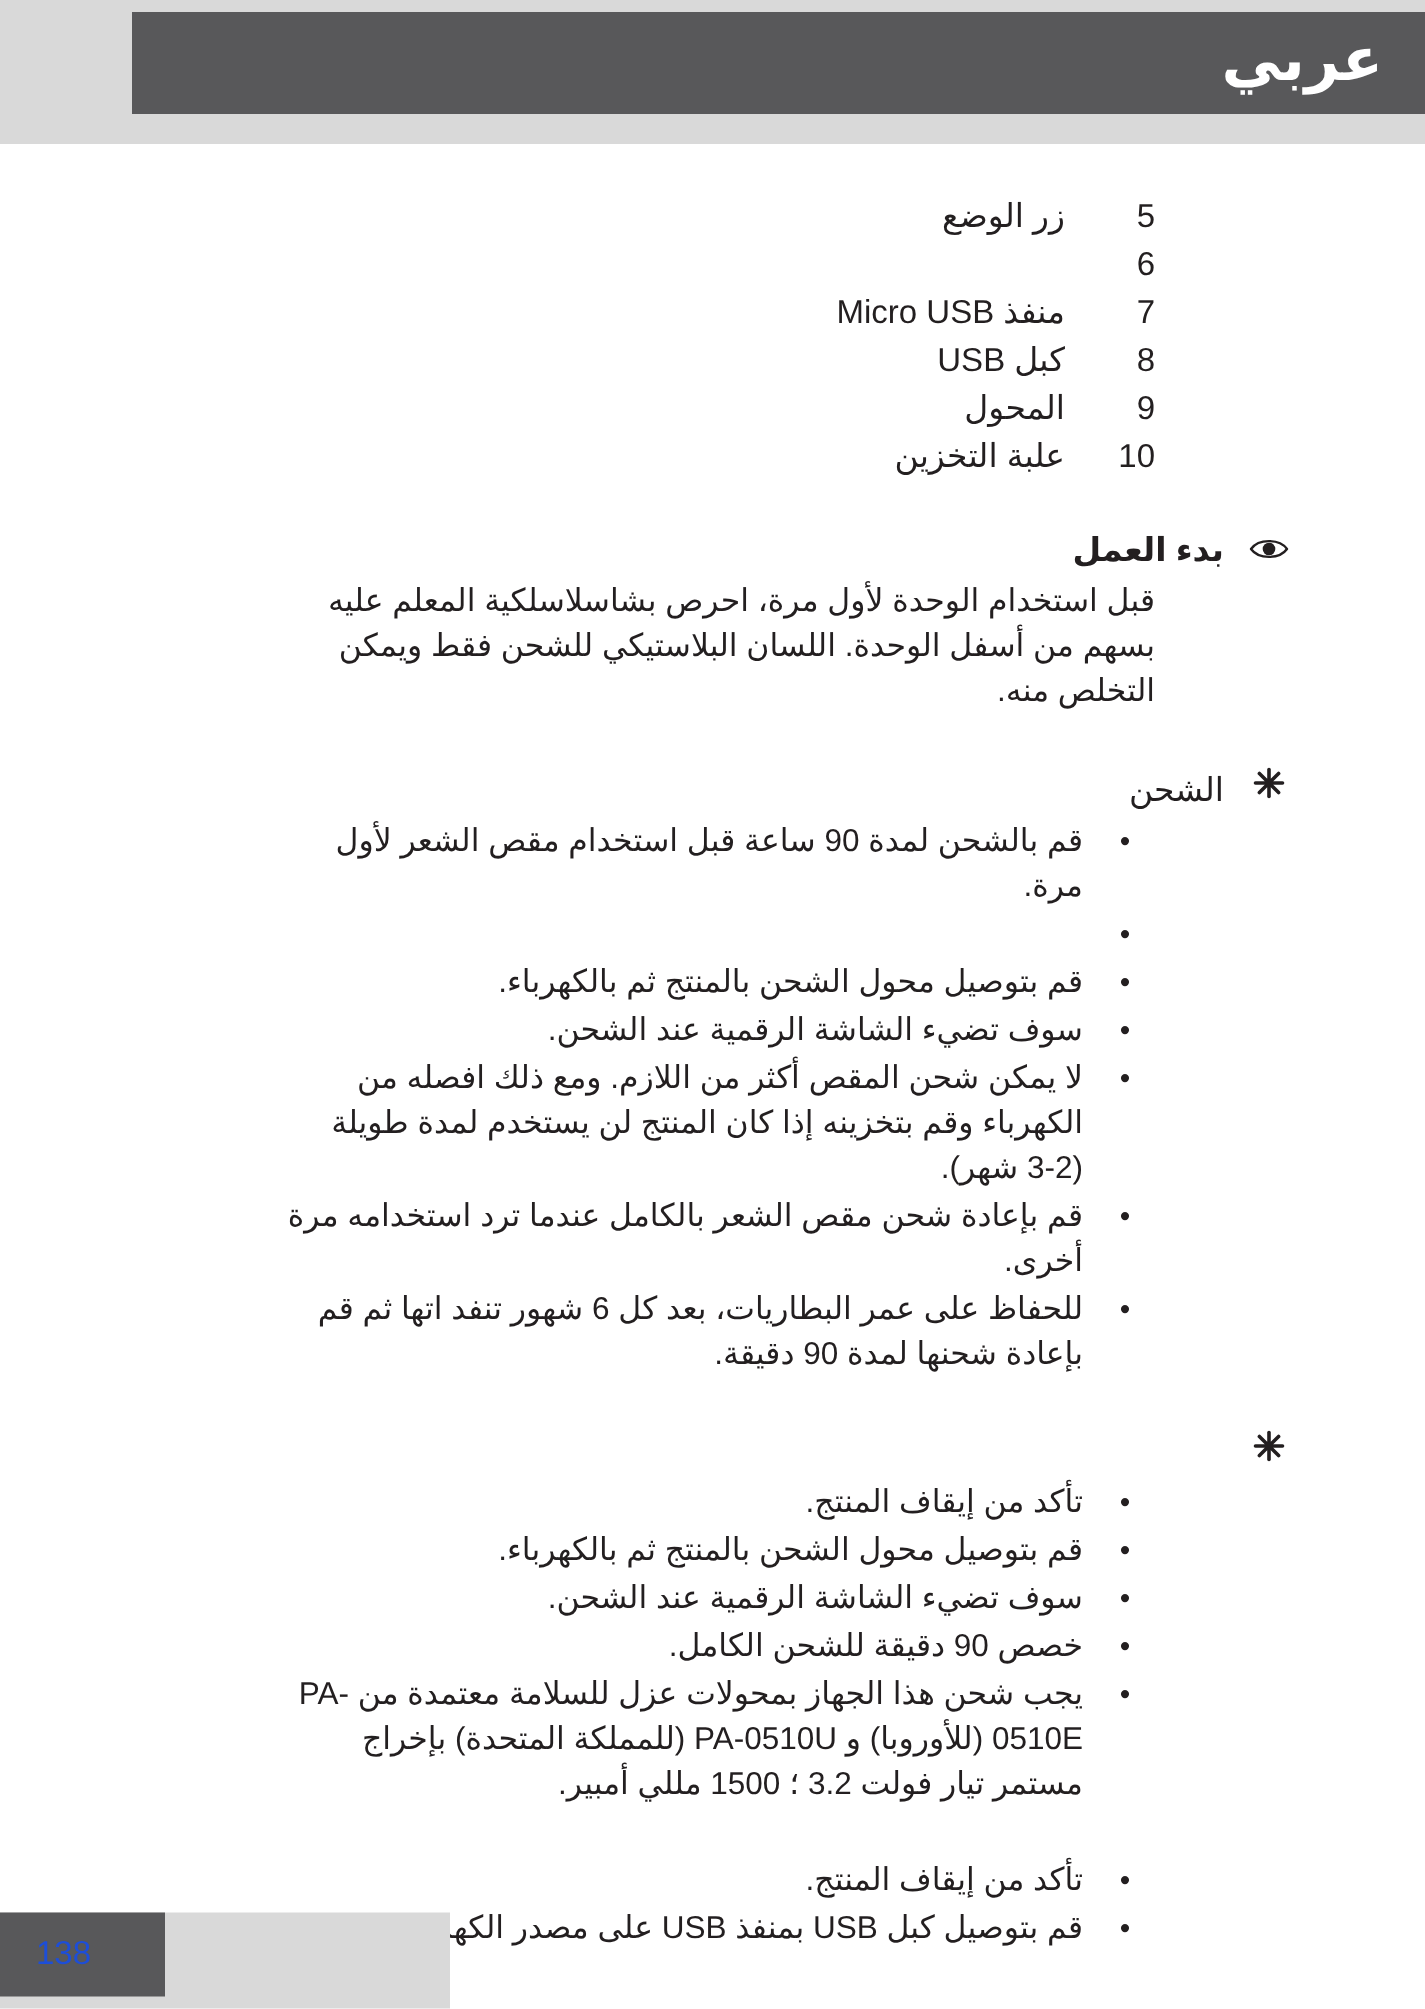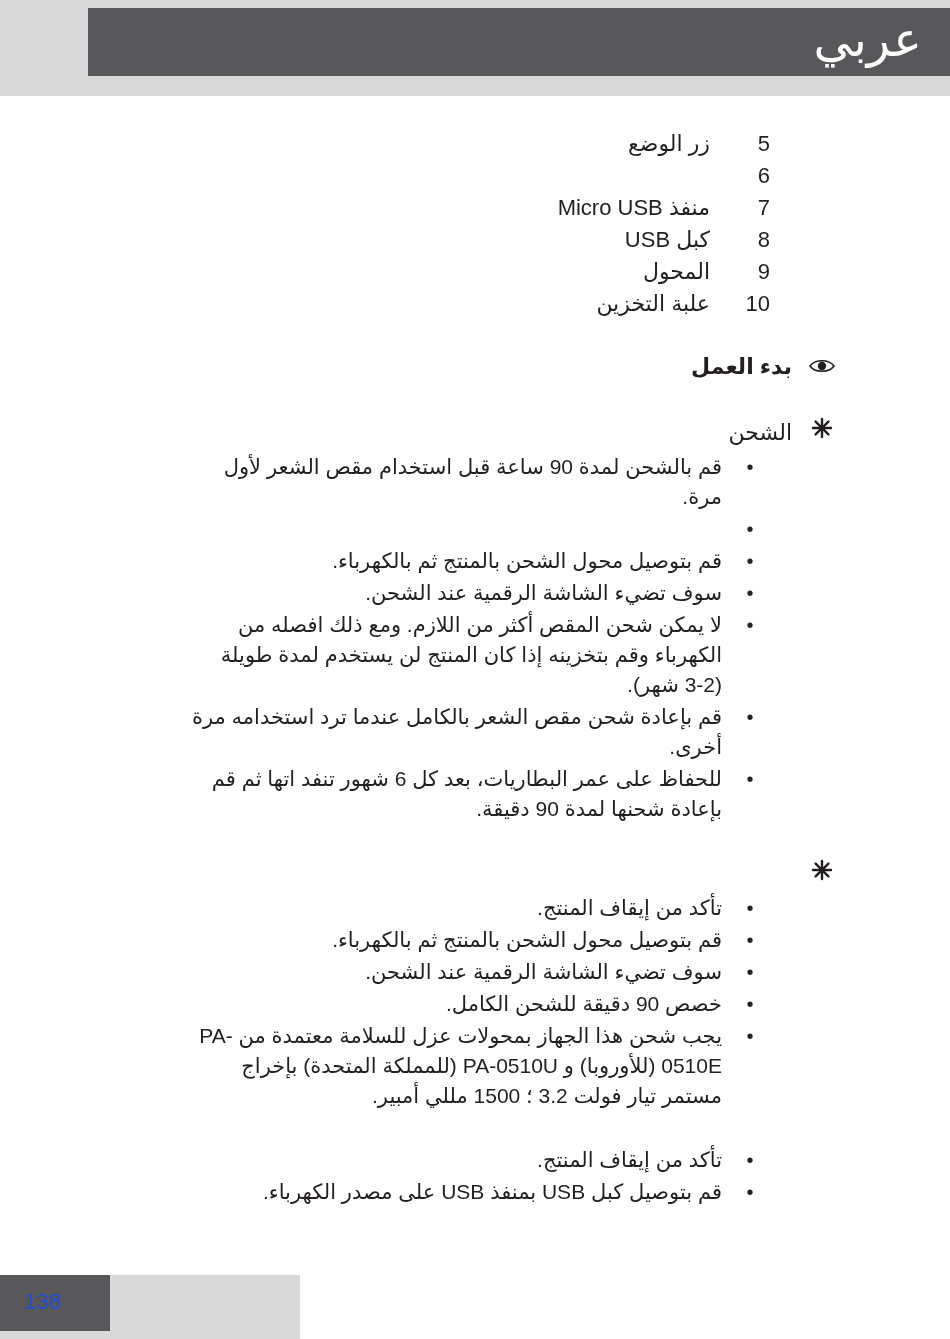--- a/index.html
+++ b/index.html
@@ -30,22 +30,22 @@
     left: 88px;
     width: 862px;
     height: 68px;
     background: #58585a;
   }
   .header-title {
     position: absolute;
     top: 14px;
     right: 28px;
     color: #ffffff;
-    font-size: 48px;
-    font-weight: normal;
+    font-size: 40px;
+    font-weight: bold;
     letter-spacing: 1px;
     line-height: 52px;
     direction: rtl;
   }
 
   
   .content {
     position: absolute;
     top: 130px;
     left: 0;
@@ -94,21 +94,21 @@
   .section {
     margin-top: 34px;
     position: relative;
     width: 950px;
   }
   .section-head {
     display: flex;
     flex-direction: row;
     align-items: baseline;
     justify-content: flex-start;
-    padding-right: 108px;
+    padding-right: 84px;
     margin-top: 12px;
   }
   .section-icon {
     flex: 0 0 auto;
     width: 40px;
     text-align: center;
     font-size: 22px;
     color: #231f20;
     line-height: 28px;
   }
@@ -238,20 +238,21 @@
   <div class="section">
     <div class="section-head">
       <span class="section-icon">
         <svg width="26" height="16" viewBox="0 0 26 16" aria-hidden="true">
           <path d="M1 8 C6 1, 20 1, 25 8 C20 15, 6 15, 1 8 Z" fill="none" stroke="#231f20" stroke-width="1.6"></path>
           <circle cx="13" cy="8" r="4.2" fill="#231f20"></circle>
         </svg>
       </span>
       <span class="section-title">بدء العمل</span>
     </div>
+    <div class="para">قبل استخدام الوحدة لأول مرة، احرص بشاسلاسلكية المعلم عليه بسهم من أسفل الوحدة. اللسان البلاستيكي للشحن فقط ويمكن التخلص منه.</div>
   </div>
 
   <div class="section">
     <div class="section-head">
       <span class="section-icon">
         <svg width="24" height="24" viewBox="0 0 24 24" aria-hidden="true">
           <g stroke="#231f20" stroke-width="2.4" stroke-linecap="round">
             <line x1="12" y1="3" x2="12" y2="21"></line>
             <line x1="3" y1="12" x2="21" y2="12"></line>
             <line x1="5.6" y1="5.6" x2="18.4" y2="18.4"></line>

